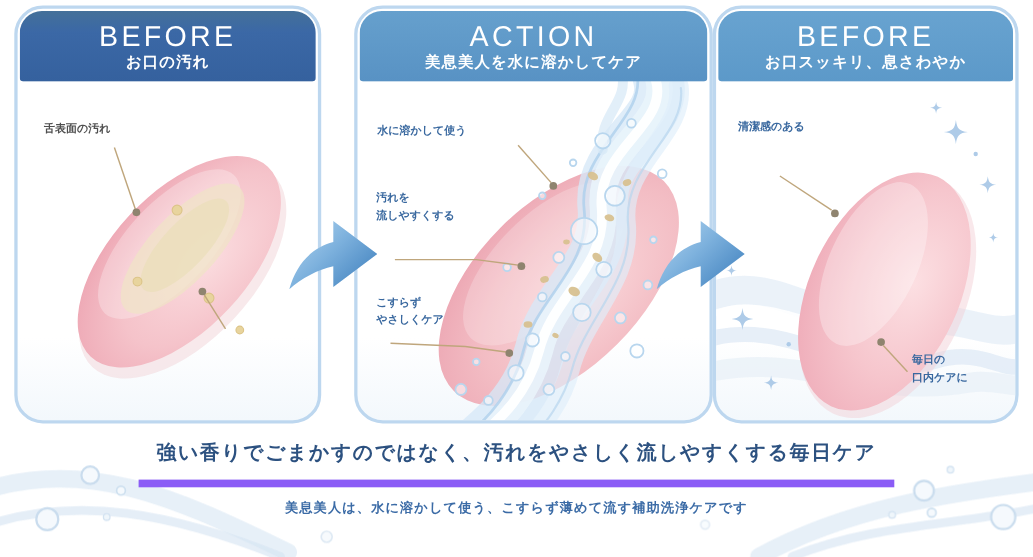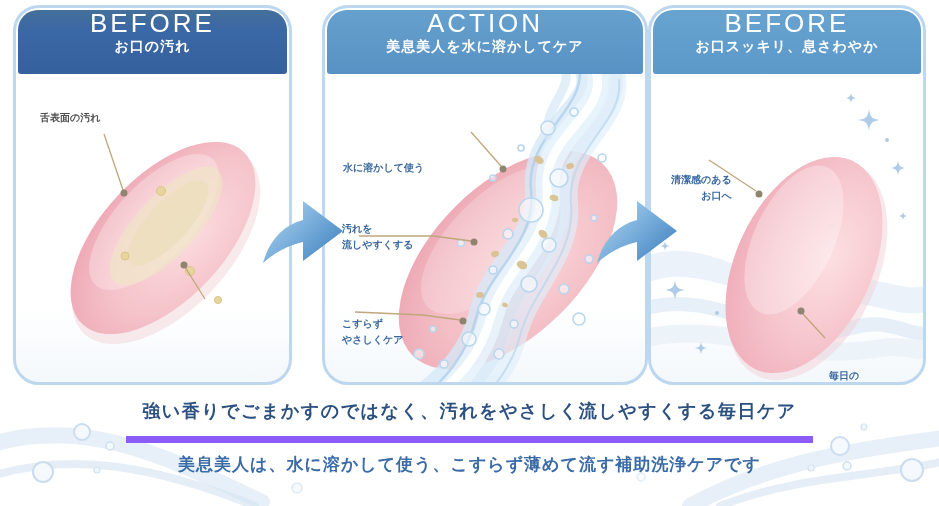--- a/index.html
+++ b/index.html
@@ -12,48 +12,48 @@
   .panel{
     position:absolute;top:5px;height:380px;box-sizing:border-box;
     border:3px solid #bdd7ef;border-radius:26px;overflow:hidden;z-index:1;
     background:linear-gradient(180deg,#ffffff 0%,#ffffff 80%,#f3f8fc 100%);
   }
   .panel-before{left:13px;width:279px;}
   .panel-action{left:322px;width:326px;}
   .panel-after{left:648px;width:278px;}
   .panel-header{
     margin:2px;height:64px;border-radius:20px 20px 3px 3px;
-    display:flex;flex-direction:column;align-items:center;justify-content:flex-start;
+    display:flex;flex-direction:column;align-items:center;justify-content:center;
     color:#ffffff;gap:2px;position:relative;z-index:2;
   }
   .panel-before .panel-header{background:linear-gradient(180deg,#447099 0%,#3b68a6 30%,#35619e 100%);background-color:#3b68a6;}
   .panel-action .panel-header{background:linear-gradient(180deg,#66a0cd 0%,#5892c4 100%);background-color:#5892c4;}
   .panel-after  .panel-header{background:linear-gradient(180deg,#68a3d0 0%,#5c99c9 100%);background-color:#5c99c9;}
   .panel-title{font-size:26px;font-weight:500;letter-spacing:3px;line-height:1;}
   .panel-sub{font-size:14px;font-weight:bold;letter-spacing:1px;line-height:1.2;}
   .art{position:absolute;left:0;top:0;width:100%;height:100%;z-index:1;}
   .overlay{position:absolute;left:0;top:0;width:100%;height:100%;z-index:3;pointer-events:none;}
   
   .label{position:absolute;font-size:10px;font-weight:bold;line-height:1.55;z-index:4;white-space:nowrap;}
   .label span{display:block;}
   .label-gray{color:#4f4f4f;}
-  .label-blue{color:#39689f;margin-top:48px;}
+  .label-blue{color:#39689f;}
   
   .flow-arrow{position:absolute;top:191px;width:88px;height:78px;z-index:5;}
   .flow-arrow-1{left:259px;}
   .flow-arrow-2{left:593px;}
   
   .footer-headline-wrap{position:absolute;left:0;right:0;top:399px;text-align:center;z-index:2;}
   .footer-headline{
     display:inline-block;color:#2c5180;font-size:18px;font-weight:bold;letter-spacing:1.5px;
     padding:0 16px 13px 16px;border-bottom:7px solid #8b5cf6;
   }
   .footer-subline{
     position:absolute;left:0;right:0;top:453px;text-align:center;z-index:2;
-    color:#3b6ba6;font-size:17px;font-weight:bold;letter-spacing:1px;
+    color:#3b6ba6;font-size:12px;font-weight:bold;letter-spacing:1px;
   }
 </style>
 </head>
 <body>
 
 <div class="stage">
 
   <svg class="bg-deco" viewBox="0 0 939 506">
     <g opacity="0.9">
       <path d="M-20,448 C80,412 170,458 262,502" fill="none" stroke="#dbe8f4" stroke-width="16" stroke-linecap="round" opacity="0.75"></path>
@@ -240,23 +240,22 @@
       </g>
     </svg>
 
     <svg class="overlay" viewBox="0 0 272 374">
       <path d="M58,152 L105,183" fill="none" stroke="#bfa67c" stroke-width="1.3"></path>
       <circle cx="108" cy="186" r="3.5" fill="#8f846f"></circle>
       <path d="M152,306 L174,330" fill="none" stroke="#bfa67c" stroke-width="1.3"></path>
       <circle cx="150" cy="303" r="3.5" fill="#8f846f"></circle>
     </svg>
 
-    <div class="label label-blue" style="left:20px;top:116px;text-align:right;">
+    <div class="label label-blue" style="left:20px;top:100px;">
       <span>清潔感のある</span>
-      <span>お口へ</span>
     </div>
     <div class="label label-blue" style="left:178px;top:312px;">
       <span>毎日の</span>
       <span>口内ケアに</span>
     </div>
   </div>
 
   <svg class="flow-arrow flow-arrow-1" viewBox="0 0 88 78">
     <defs>
       <linearGradient id="ag1" x1="0" y1="0" x2="1" y2="0.8">

